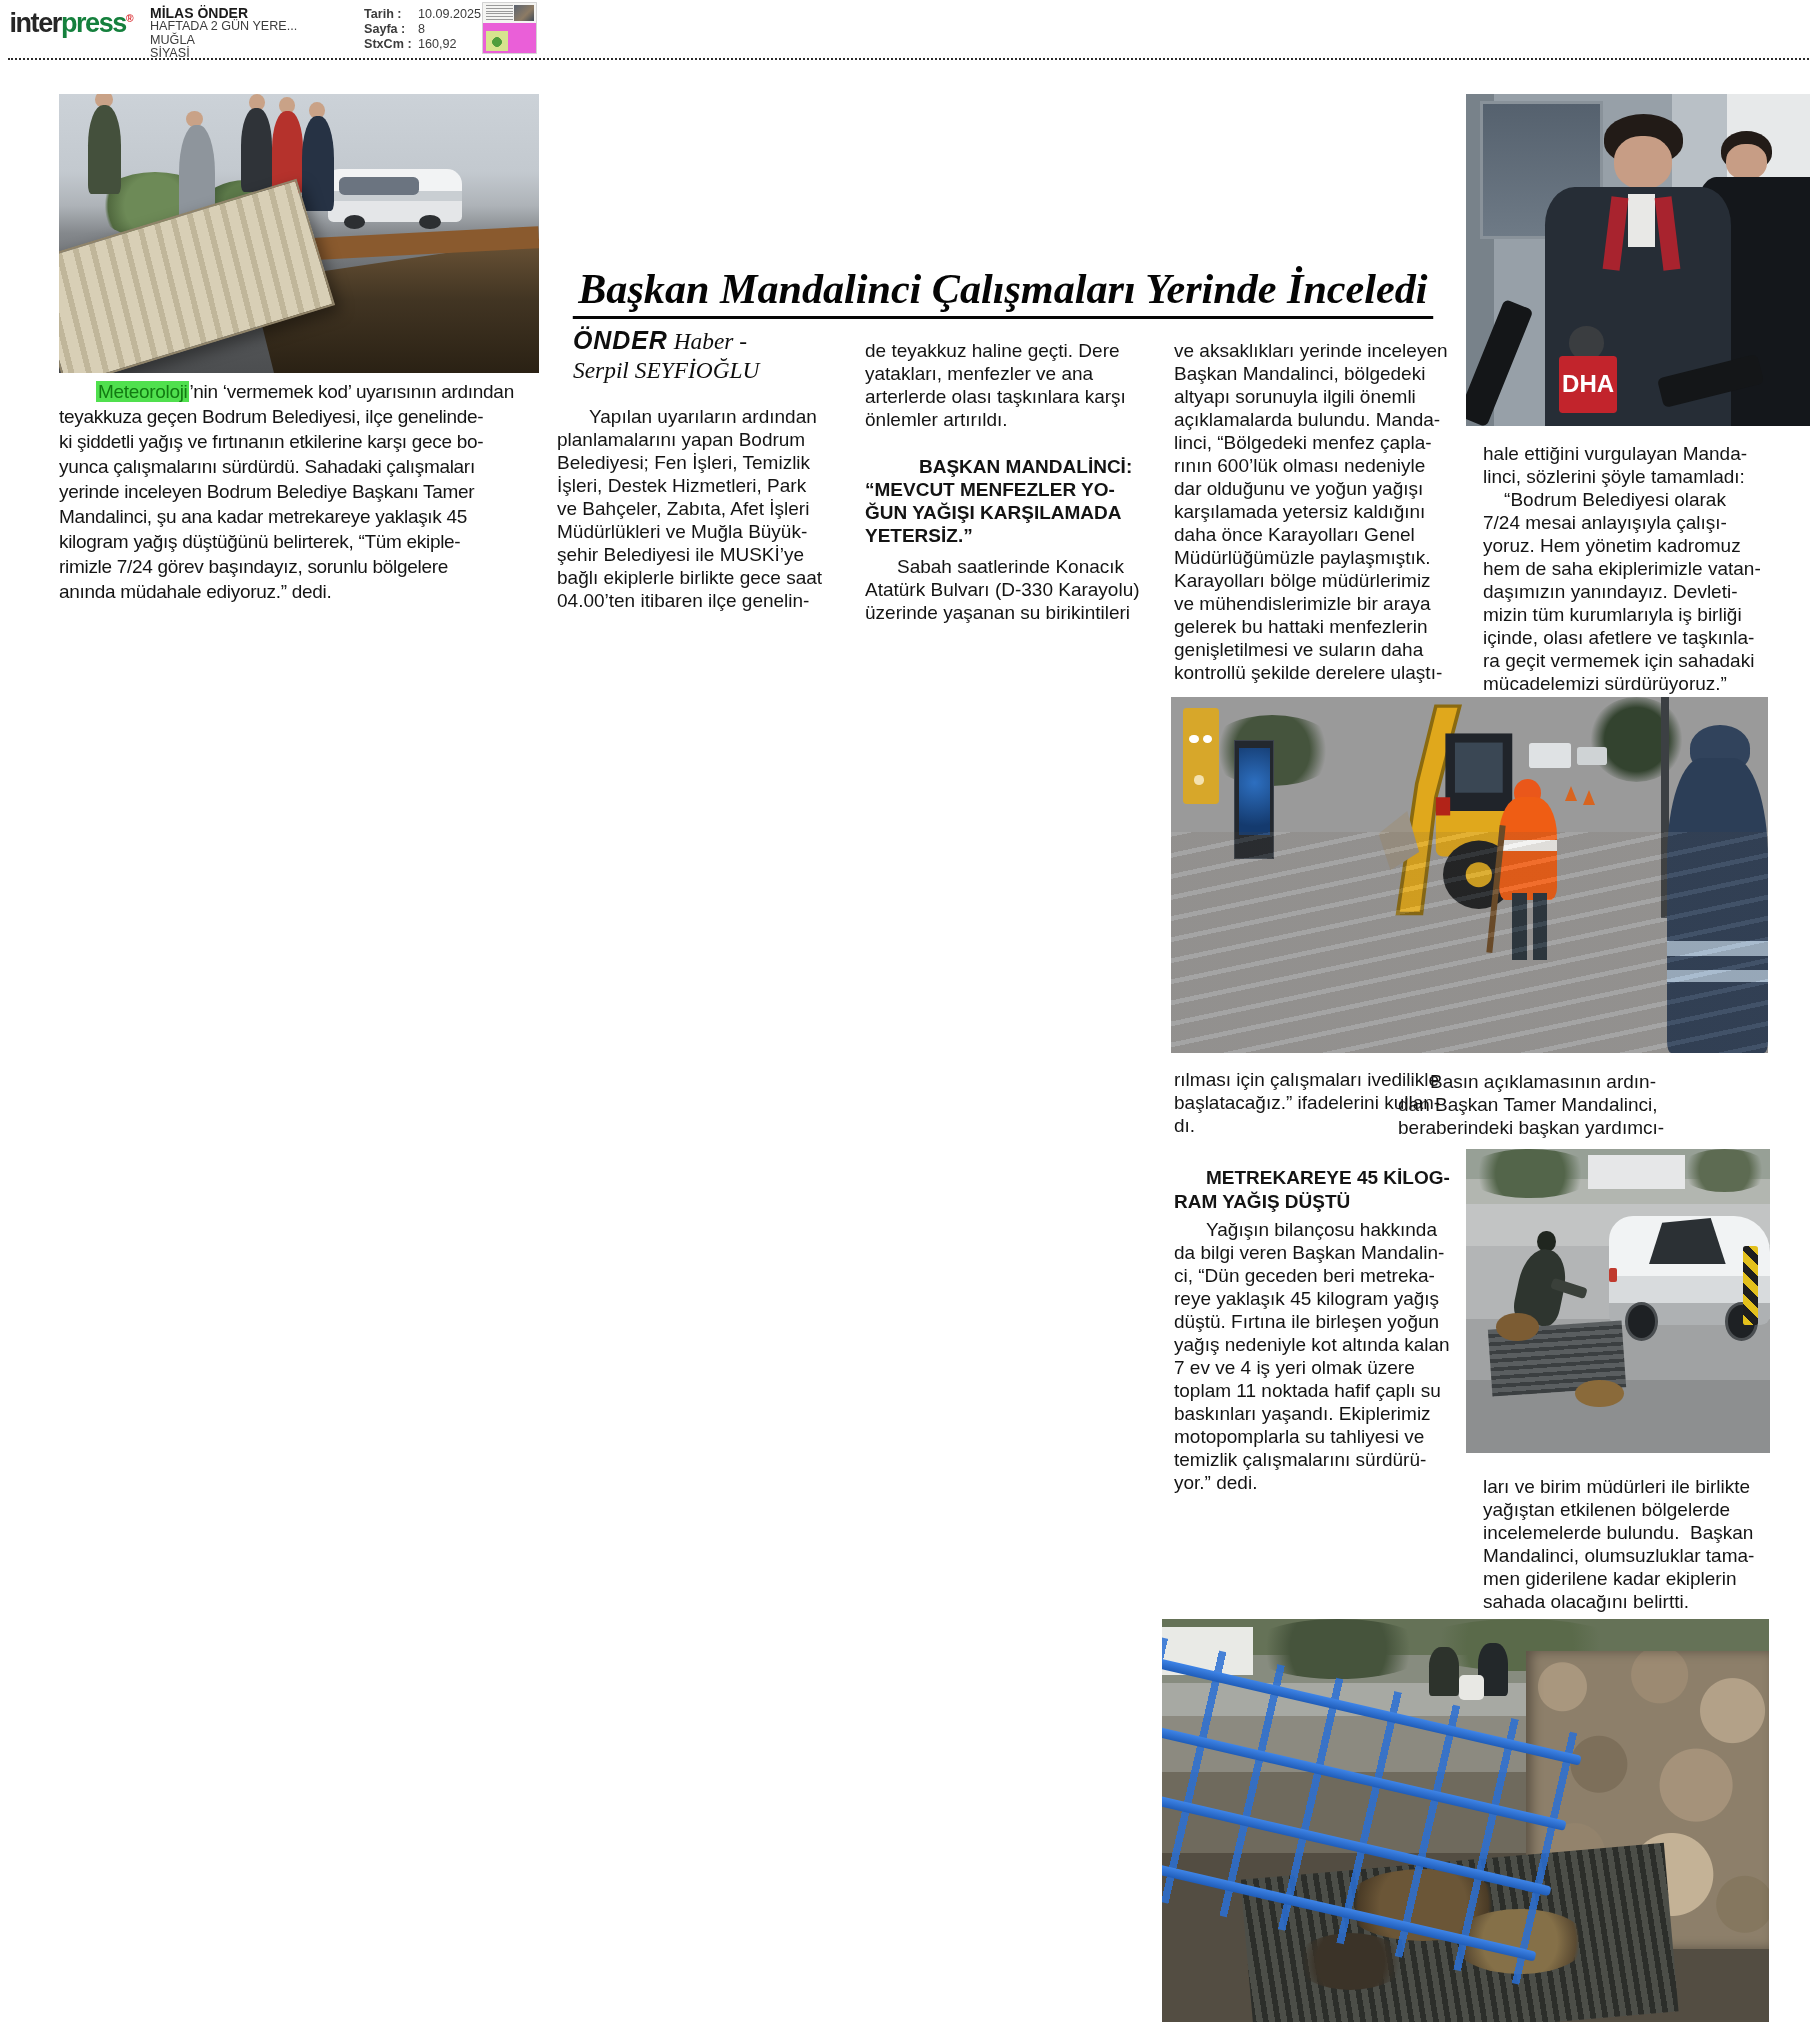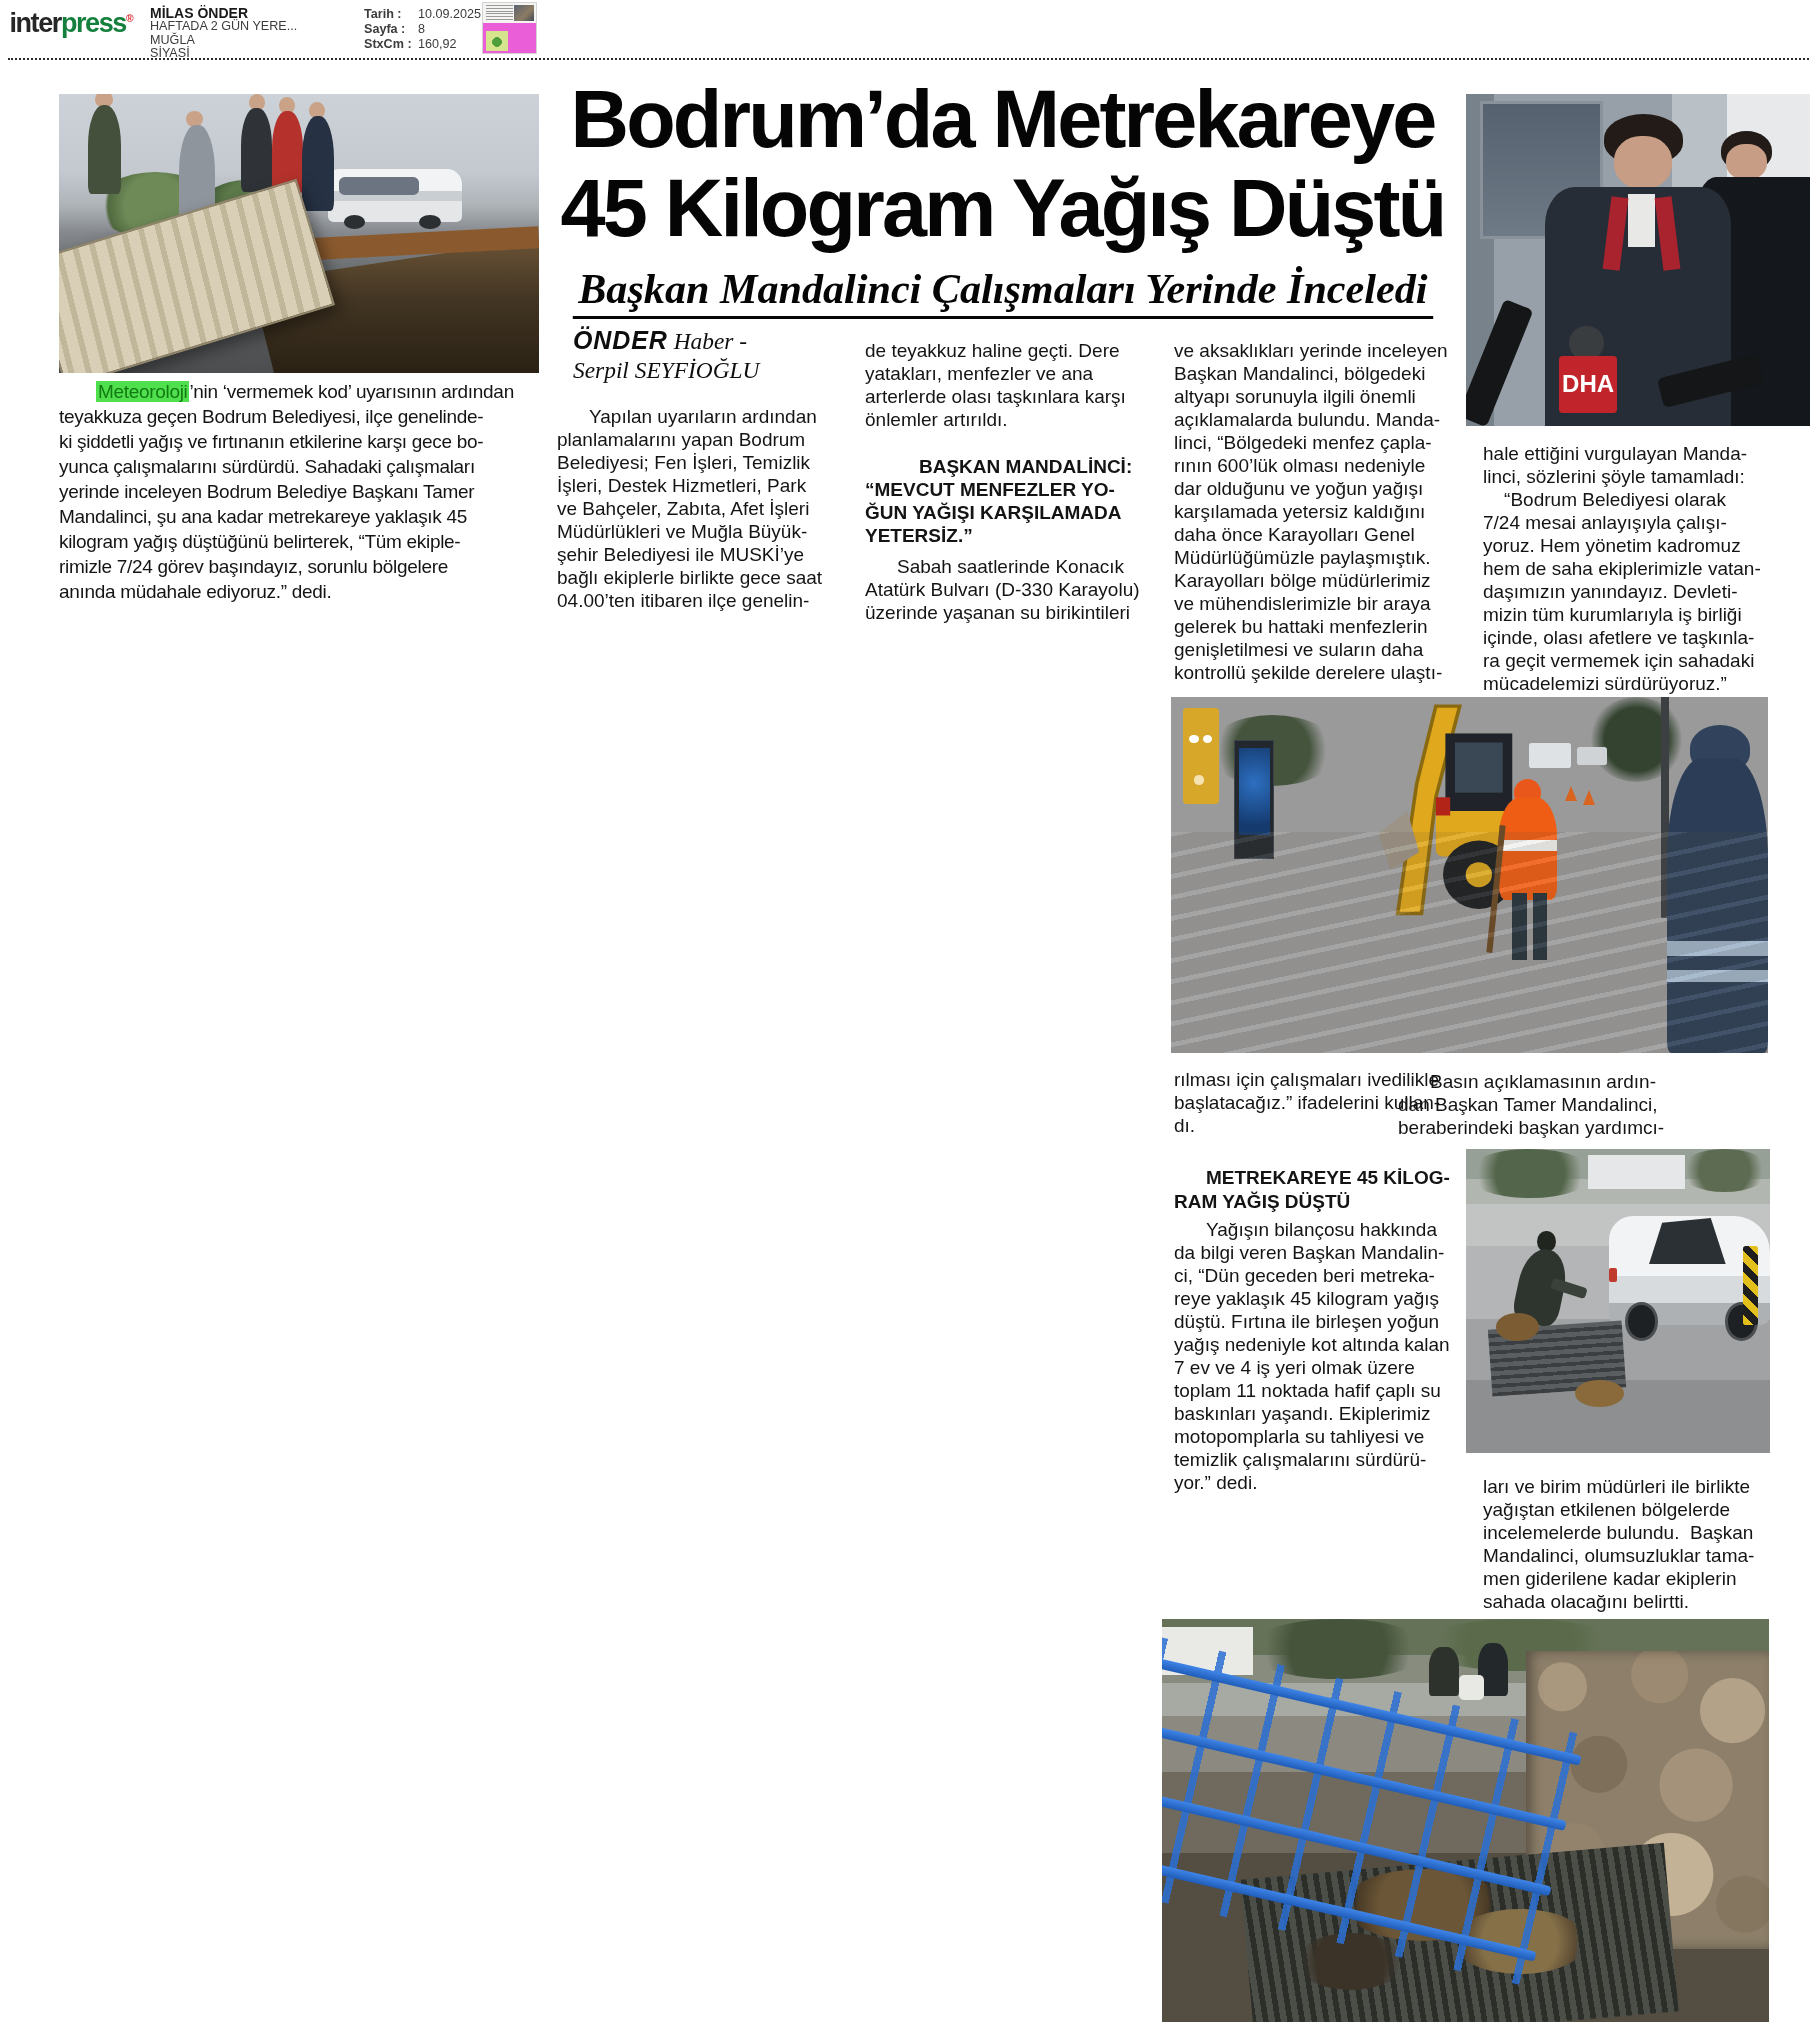--- a/index.html
+++ b/index.html
@@ -138,22 +138,20 @@
   </div>
 
   <div class="abs thumb" style="left:483px;top:2.8px;">
     <div class="t-txt"></div>
     <div class="t-img"></div>
     <div class="t-green"></div>
   </div>
 
   <div class="abs dotted-rule" style="left:7.5px;top:58px;width:1801px;"></div>
 
-  <div class="abs headline" style="left:548px;top:75px;width:909px;">Bodrum’da Metrekareye
-45 Kilogram Yağış Düştü</div>
   <div class="abs subhead-wrap" style="left:548px;top:264px;width:909px;">
     <span class="subhead">Başkan Mandalinci Çalışmaları Yerinde İnceledi</span>
   </div>
 
   <div id="photo1" class="photo" style="left:59px;top:94px;width:480px;height:279px;">
     <div class="pel p1-tree" style="left:8%;top:28%;width:24%;height:24%;background:radial-gradient(circle,#6d8a57 0 45%,#51693f 70%,transparent 75%);"></div>
     <div class="pel p1-tree" style="left:30%;top:31%;width:18%;height:18%;background:radial-gradient(circle,#5d7a4a 0 45%,#47603a 70%,transparent 75%);"></div>
     <div class="pel" style="left:56%;top:27%;width:28%;height:19%;background:linear-gradient(180deg,#f2f3f4 0 42%,#c9ced2 42% 60%,#e4e6e8 60% 100%);border-radius:11.2px 15px 5.6px 5.6px;">
       <div class="pel" style="left:8%;top:14%;width:60%;height:34%;background:#6b7480;border-radius:5.6px;"></div>
       <div class="pel" style="left:12%;bottom:-12%;width:16%;height:26%;background:#2c2f32;border-radius:50%;"></div>

